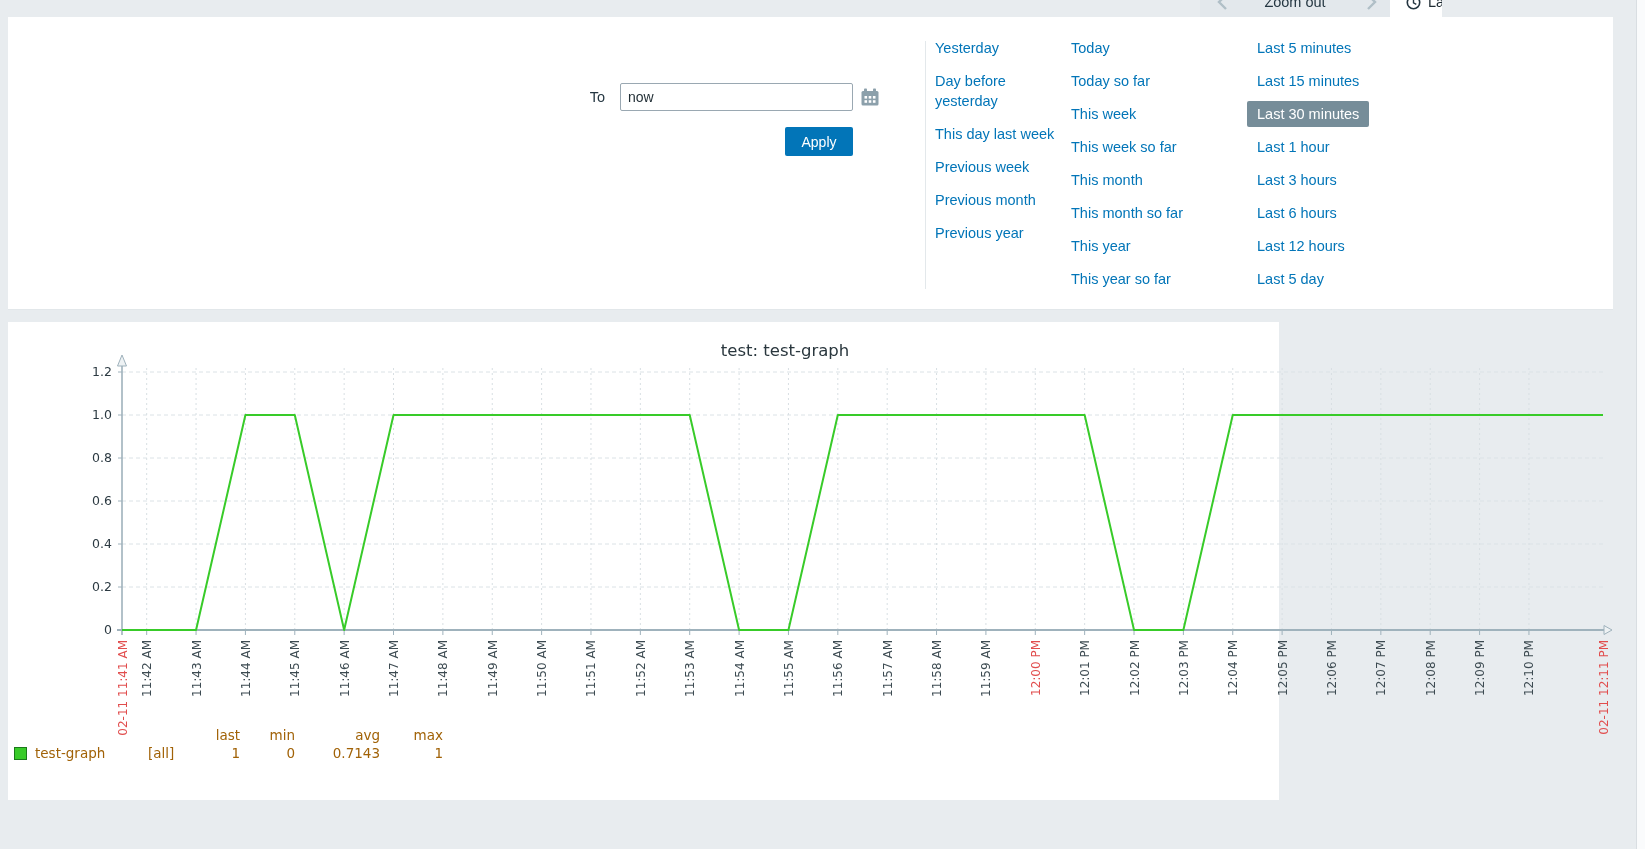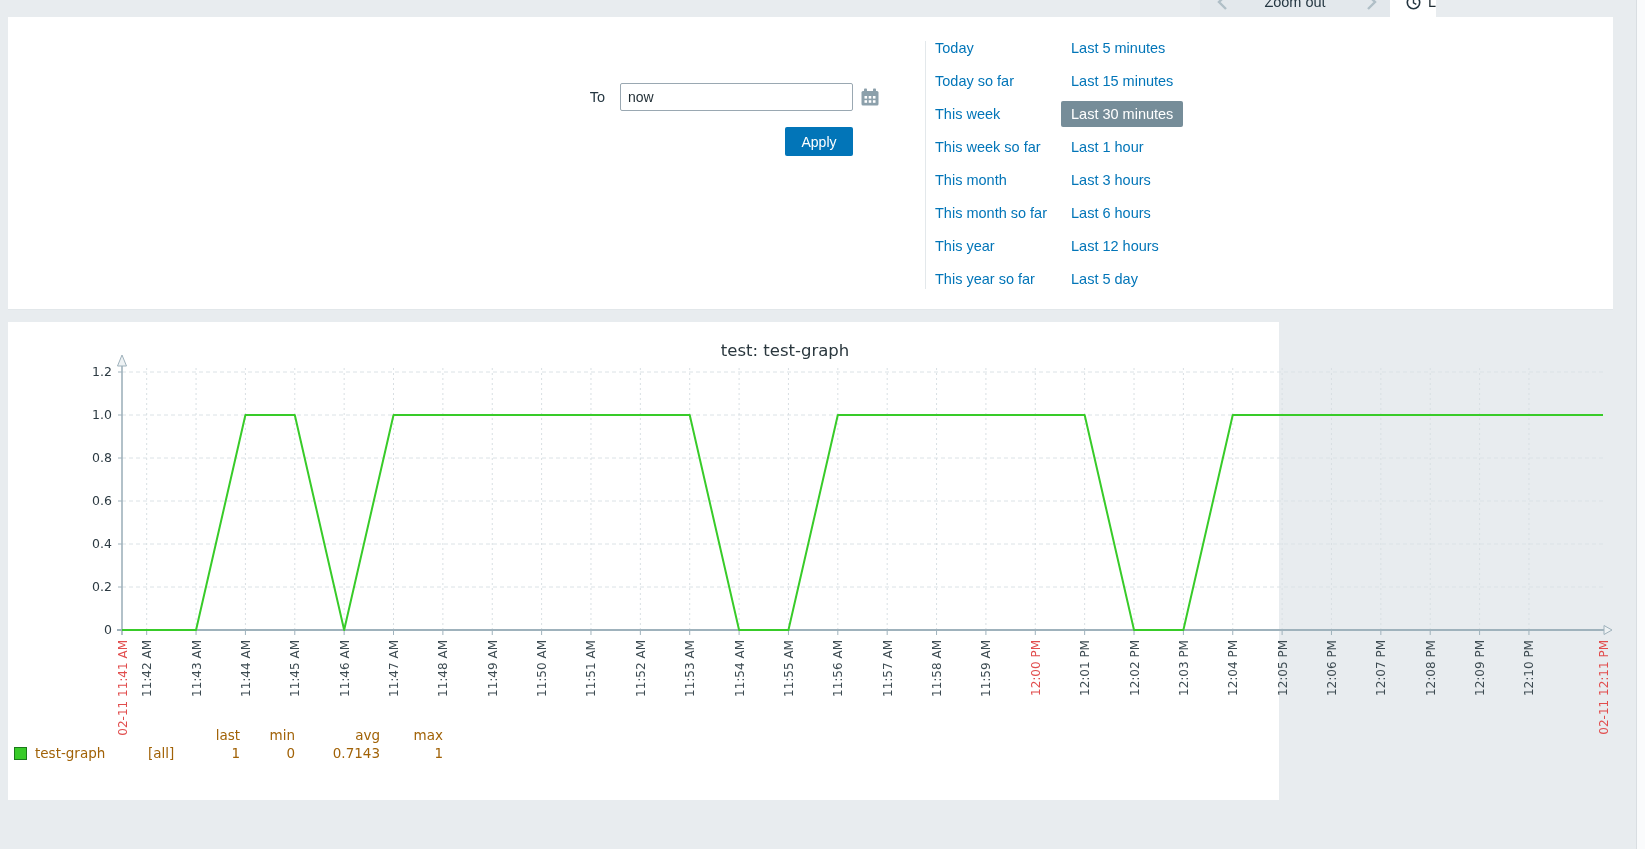--- a/index.html
+++ b/index.html
@@ -1,20 +1,20 @@
 <!DOCTYPE html>
 <html><head>
 <meta charset="utf-8">
 <style>
   html,body{margin:0;padding:0;}
   body{font-family:"Liberation Sans",sans-serif;}
   .page{position:relative;width:1645px;height:849px;overflow:hidden;background:#e8ecef;}
 
   
-  .topbar{position:absolute;top:0;left:0;width:1436px;height:17px;overflow:hidden;}
+  .topbar{position:absolute;top:0;left:0;width:1436px;height:17px;overflow:hidden;padding-left:6px;}
   .zoom-group{position:absolute;left:1200px;top:-13px;width:190px;height:30px;background:#e3e8ec;
     display:flex;align-items:center;justify-content:space-between;padding:0 10px;box-sizing:border-box;}
   .zoom-label{font-size:14.5px;color:#243641;}
   .chev{width:11px;height:18px;display:block;}
   .range-tab{position:absolute;left:1390px;top:-13px;width:223px;height:30px;background:#ffffff;
     display:flex;align-items:center;gap:7px;padding-left:16px;box-sizing:border-box;}
   .range-tab-label{font-size:14.5px;color:#1f2c33;}
 
   
   .filter-panel{position:absolute;left:8px;top:17px;width:1605px;height:293px;background:#ffffff;
@@ -96,20 +96,28 @@
           <rect x="4.5" y="13.2" width="2.6" height="2.6" fill="#fff"></rect>
             <rect x="8.7" y="13.2" width="2.6" height="2.6" fill="#fff"></rect>
             <rect x="12.9" y="13.2" width="2.6" height="2.6" fill="#fff"></rect>
         </svg>
       </button>
     </div>
     <button class="apply-btn">Apply</button>
 
     <div class="qr-divider"></div>
     <div class="quick-ranges">
+        <div class="qr-col">
+          <a href="#" class="qr-link">Yesterday</a>
+          <a href="#" class="qr-link">Day before yesterday</a>
+          <a href="#" class="qr-link">This day last week</a>
+          <a href="#" class="qr-link">Previous week</a>
+          <a href="#" class="qr-link">Previous month</a>
+          <a href="#" class="qr-link">Previous year</a>
+        </div>
         <div class="qr-col">
           <a href="#" class="qr-link">Today</a>
           <a href="#" class="qr-link">Today so far</a>
           <a href="#" class="qr-link">This week</a>
           <a href="#" class="qr-link">This week so far</a>
           <a href="#" class="qr-link">This month</a>
           <a href="#" class="qr-link">This month so far</a>
           <a href="#" class="qr-link">This year</a>
           <a href="#" class="qr-link">This year so far</a>
         </div>

